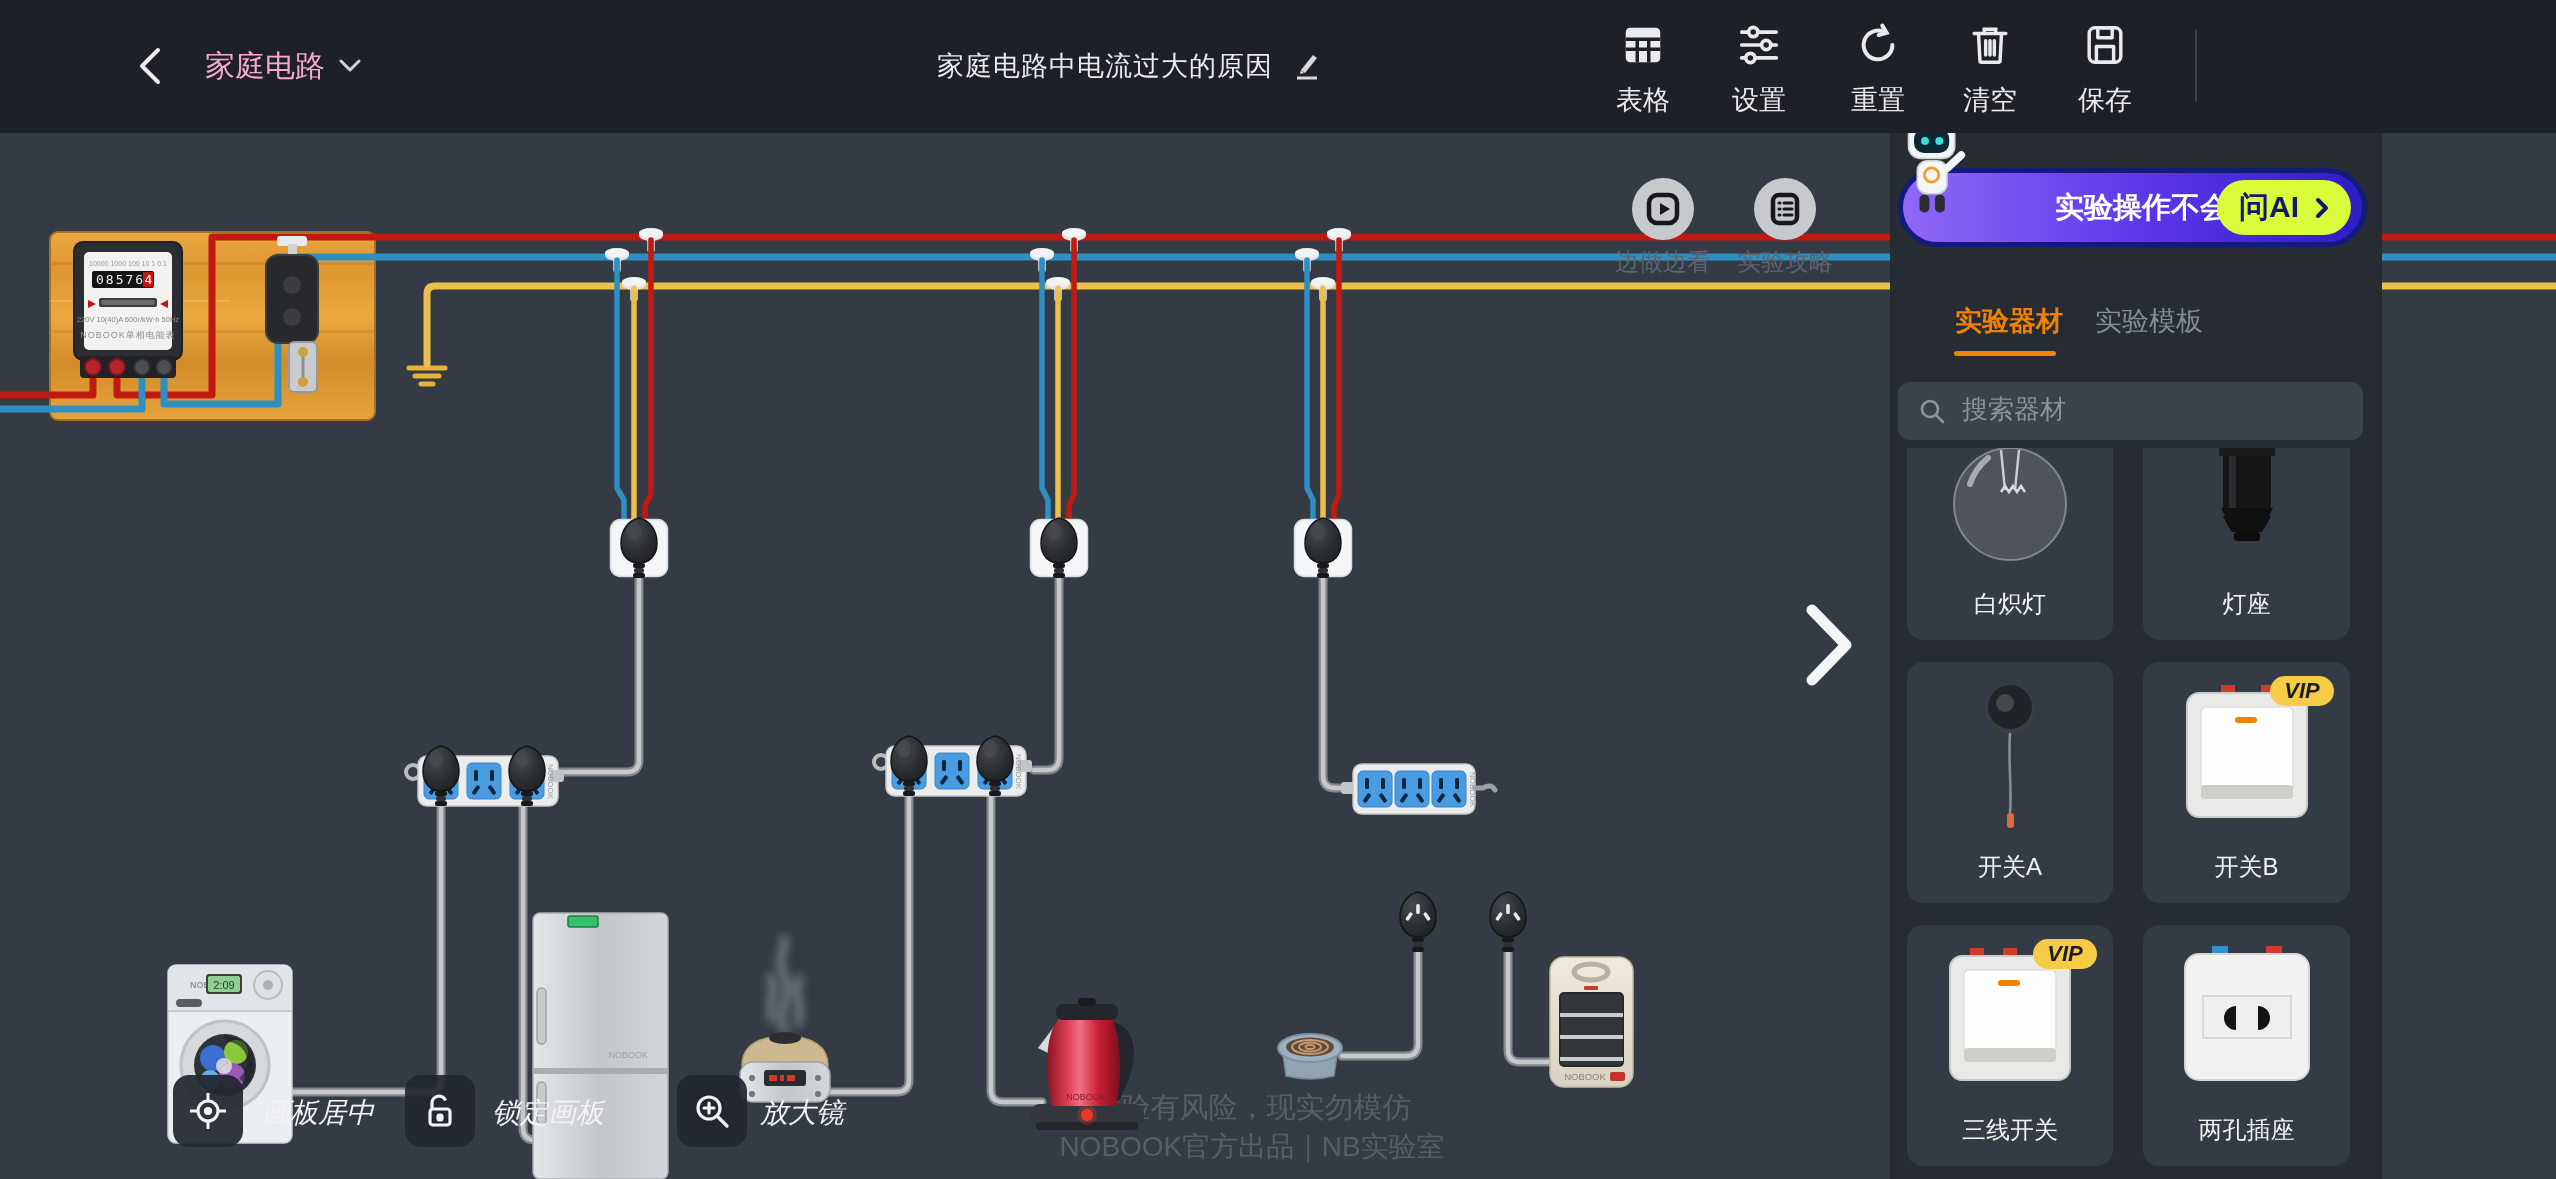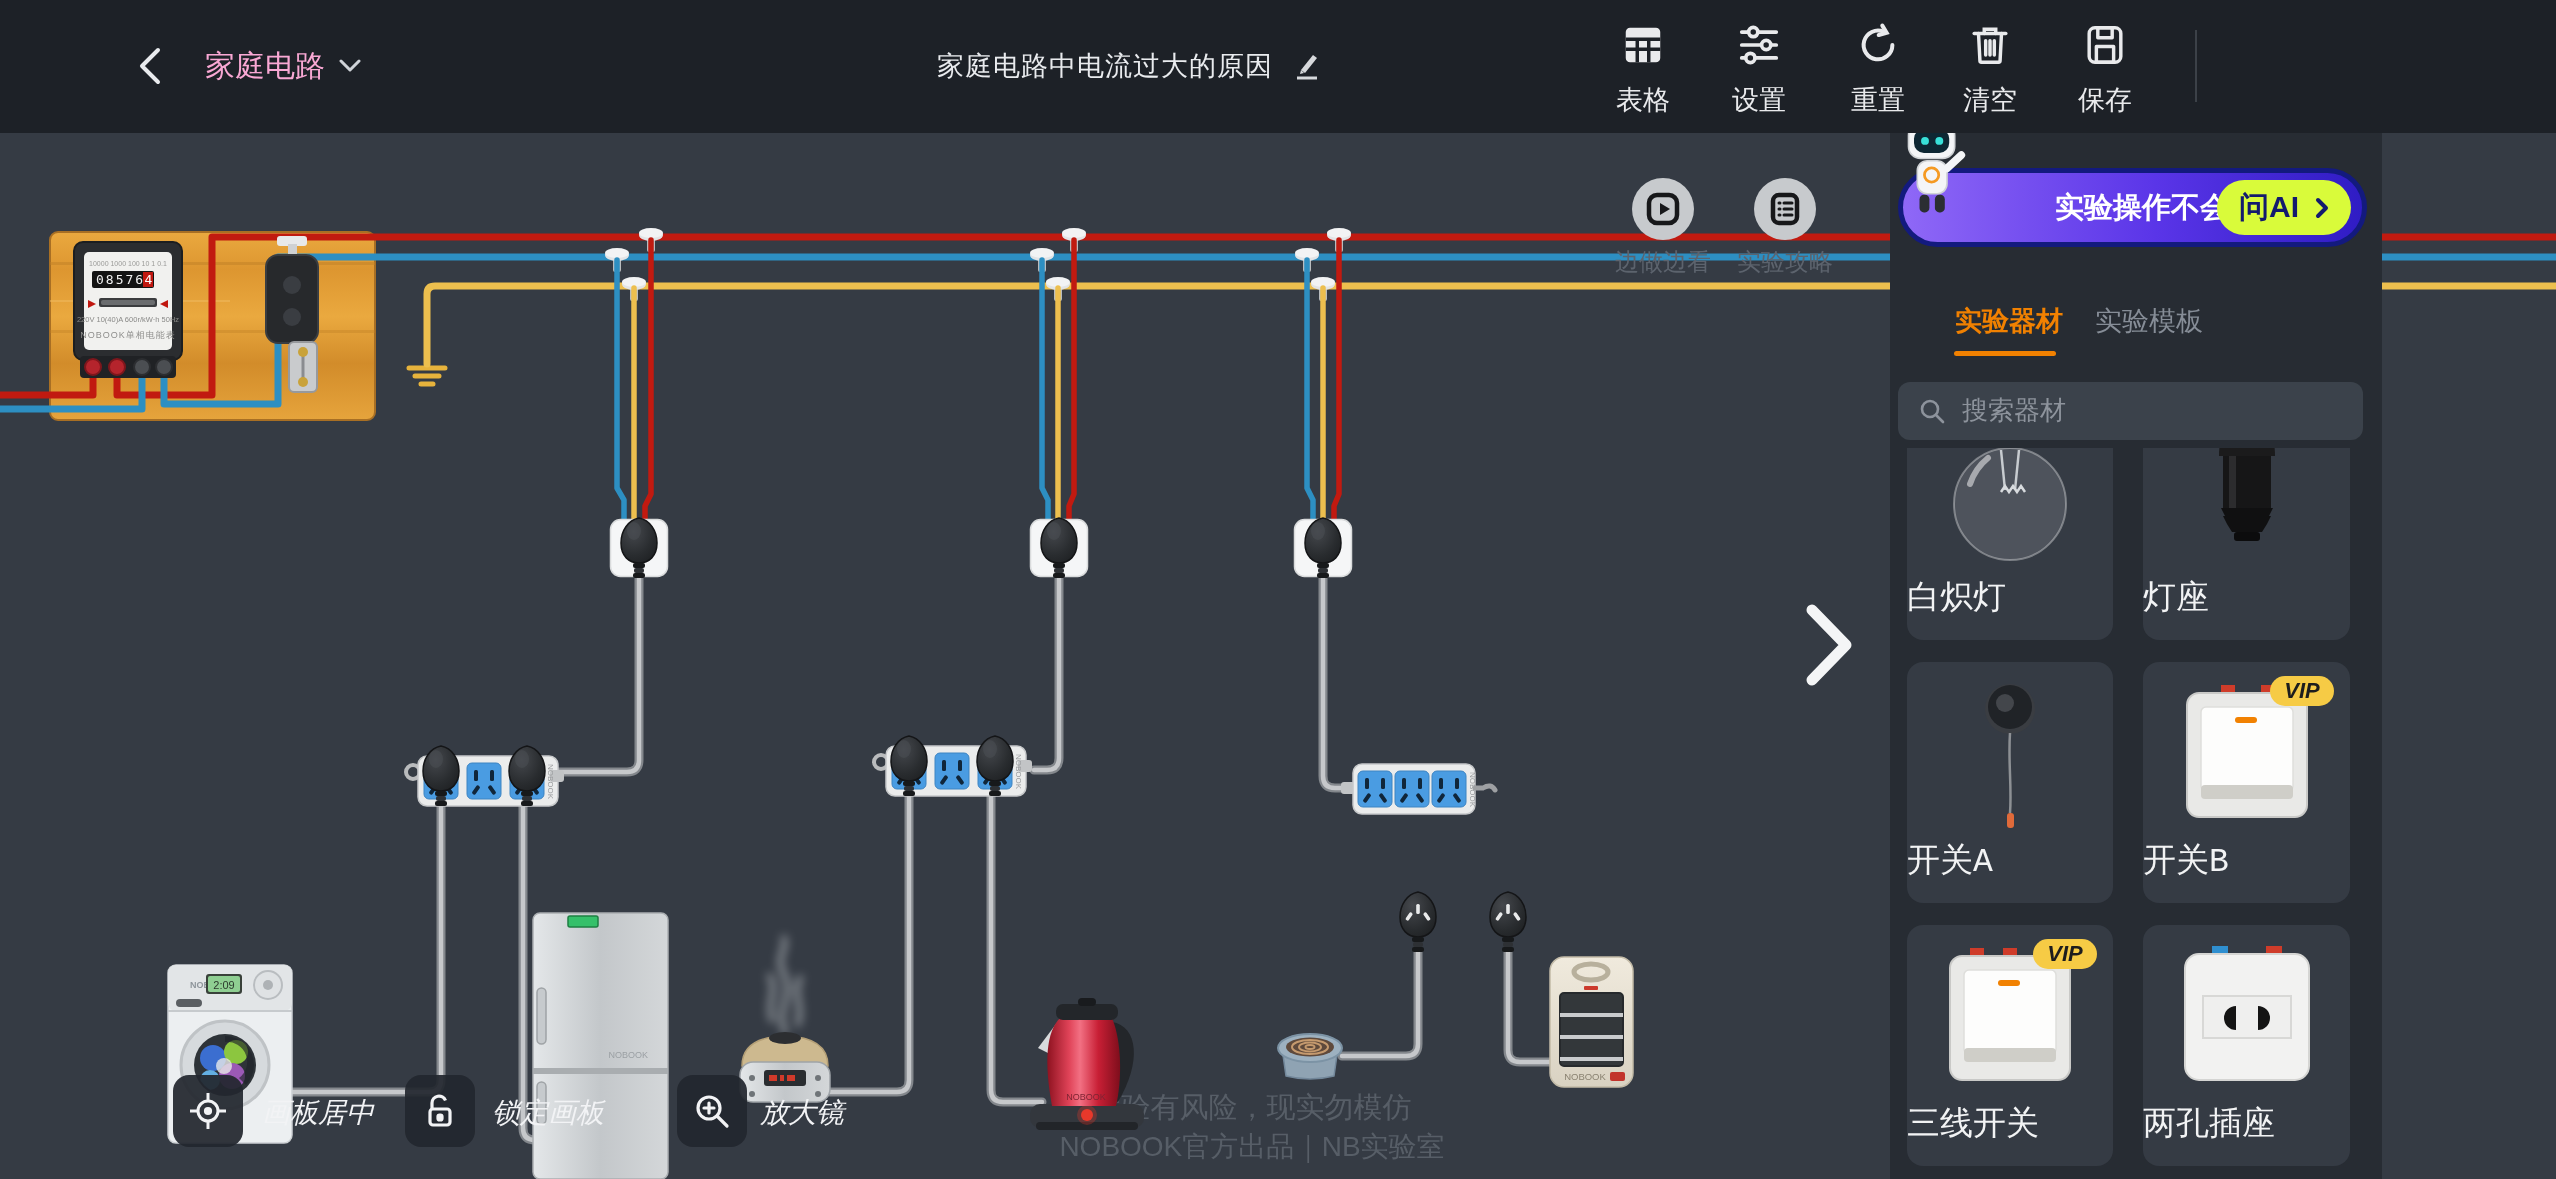--- a/index.html
+++ b/index.html
@@ -42,27 +42,27 @@
     display:flex; align-items:center; gap:16px; color:#131a6e; font-size:30px; font-weight:bold; cursor:pointer; }
   #robot { position:absolute; left:13px; top:-25px; z-index:3; }
   .tab { position:absolute; top:170px; font-size:27px; cursor:pointer; }
   #tab-equip { left:65px; color:#f18101; font-weight:bold; }
   #tab-tmpl { left:205px; color:#868d97; }
   #tab-underline { position:absolute; left:64px; top:218px; width:102px; height:5px; border-radius:3px; background:#f18101; }
   #search-box { position:absolute; left:8px; top:249px; width:465px; height:58px; border-radius:12px; background:#3b424b;
     display:flex; align-items:center; }
   #search-box svg { margin-left:20px; }
   #search-input { flex:1; margin:0 16px; background:transparent; border:none; outline:none; color:#c9ced5; font-size:26px;
-    font-family:Liberation Serif, serif; }
+    font-family:Liberation Mono, monospace; }
   #search-input::placeholder { color:#8d939c; }
   #item-grid { position:absolute; left:17px; top:315px; width:443px; height:731px; overflow:hidden; }
   #grid-inner { display:grid; grid-template-columns:206px 207px; column-gap:30px; row-gap:22px; transform:translateY(-49px); }
   .card { height:241px; background:#353b44; border-radius:16px; position:relative; cursor:pointer; }
   .card-img { position:absolute; left:0; top:0; width:100%; height:196px; display:flex; align-items:center; justify-content:center; }
-  .card-label { position:absolute; left:0; bottom:20px; width:100%; color:#f2f3f4; font-size:33px;font-family:Liberation Mono, monospace; }
+  .card-label { position:absolute; left:0; bottom:20px; width:100%; text-align:center; color:#f2f3f4; font-size:24px; }
   .vip { position:absolute; top:14px; right:16px; width:64px; height:30px; border-radius:15px; background:#f6cb45;
     color:#1d1d1d; font-size:22px; font-style:italic; font-weight:bold; display:flex; align-items:center; justify-content:center; }
 
   
 </style>
 </head>
 <body>
 
 <svg id="canvas-svg" width="2556" height="1179" viewBox="0 0 2556 1179">
   <defs>

